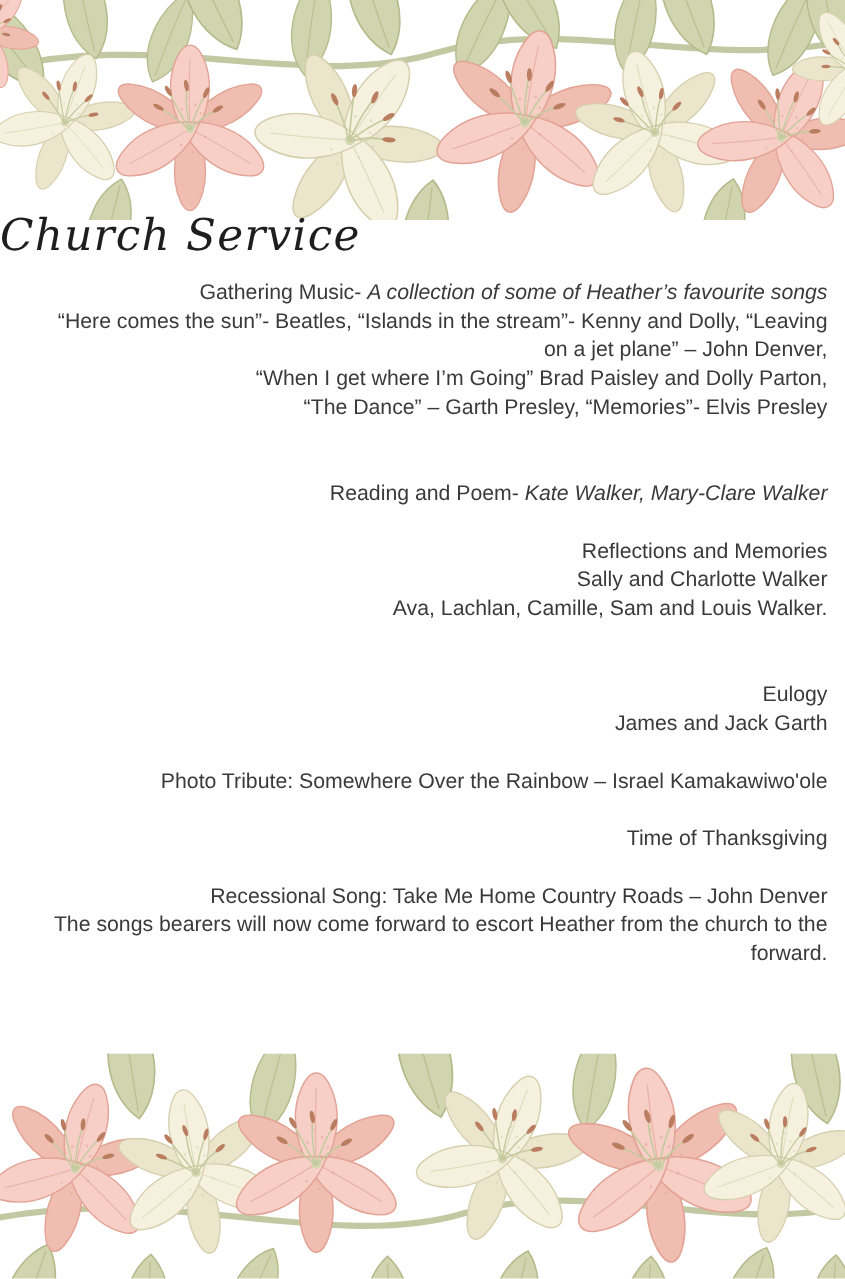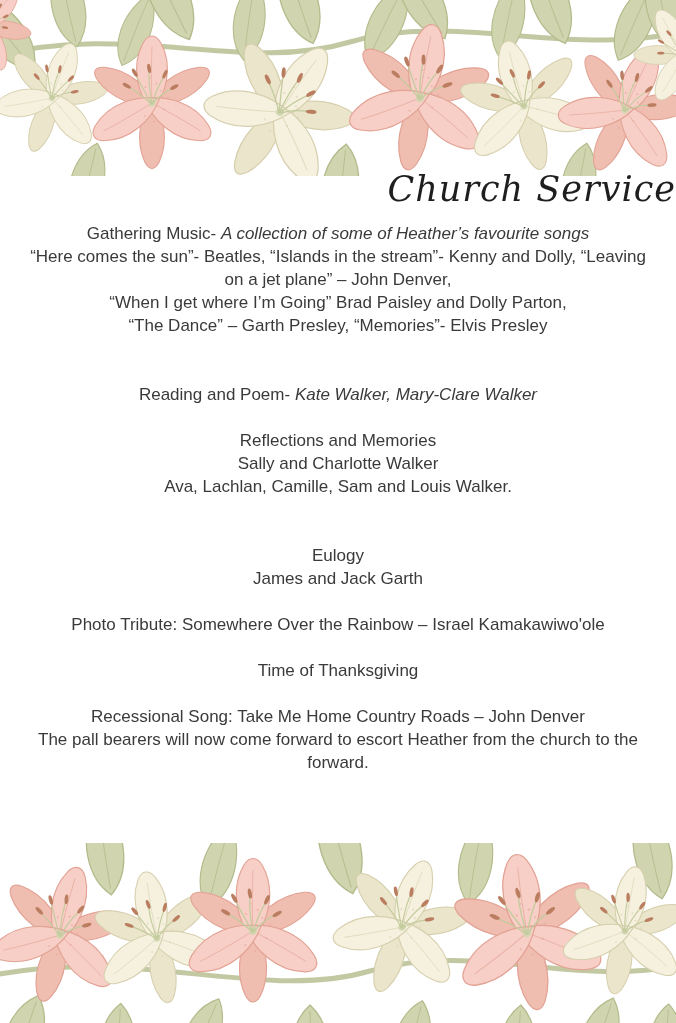--- a/index.html
+++ b/index.html
@@ -6,31 +6,31 @@
   .page{
     width:676px;height:1023px;position:relative;margin:0 auto;
     background:var(--c-bg,#ffffff);overflow:hidden;
     font-family:"Liberation Sans",sans-serif;
   }
   .border-svg{position:absolute;left:0;display:block;}
   .border-top{top:0;}
   .border-bottom{bottom:0;}
   .content{position:absolute;top:166px;left:0;width:100%;}
   .title{
-    text-align:right;
+    text-align:left;
     font-family:"DejaVu Serif",serif;
     font-style:italic;
     font-size:35px;
     line-height:46px;
     color:var(--c-title,#1e1e1e);
     letter-spacing:1px;
   }
   .program{
     width:648px;margin:10px auto 0 auto;
-    text-align:center;
+    text-align:right;
     font-size:17px;line-height:23px;
     color:var(--c-text,#3a3a3a);
   }
   .line{min-height:23px;}
   .spacer{height:23px;}
   .it{font-style:italic;}
   .stem{fill:none;stroke:var(--c-leaf-edge);stroke-width:5;opacity:.8;stroke-linecap:round;}
   .decor{--lf:var(--c-leaf);--le:var(--c-leaf-edge);--anther:var(--c-anther);}
   .lily-pink{--pf:var(--c-pink);--pb:var(--c-pink-deep);--pe:var(--c-pink-edge);--pv:var(--c-pink-edge);}
   .lily-cream{--pf:var(--c-cream);--pb:var(--c-cream-deep);--pe:var(--c-cream-edge);--pv:var(--c-cream-edge);}
@@ -146,21 +146,21 @@
         <div class="spacer"></div>
         <div class="spacer"></div>
         <div class="line"><span>Eulogy</span></div>
         <div class="line"><span>James and Jack Garth</span></div>
         <div class="spacer"></div>
         <div class="line"><span>Photo Tribute: Somewhere Over the Rainbow – Israel Kamakawiwo'ole</span></div>
         <div class="spacer"></div>
         <div class="line"><span>Time of Thanksgiving</span></div>
         <div class="spacer"></div>
         <div class="line"><span>Recessional Song: Take Me Home Country Roads – John Denver</span></div>
-        <div class="line"><span>The pall bearers will now come forward to escort Heather from the church to the</span></div>
+        <div class="line"><span>The songs bearers will now come forward to escort Heather from the church to the</span></div>
         <div class="line"><span>forward.</span></div>
       </div>
   </div>
 
   <svg class="border-svg border-bottom decor" width="676" height="180" viewBox="0 0 676 180">
     <path class="stem" d="M-20,135 C130,100 260,160 370,128 C480,96 580,150 700,118"></path>
     <g>
       <use href="#leaf" transform="translate(110,42) rotate(-8)"></use>
       <use href="#leaf" transform="translate(210,56) rotate(15) scale(0.9)"></use>
       <use href="#leaf" transform="translate(350,40) rotate(-15) scale(1.1)"></use>

